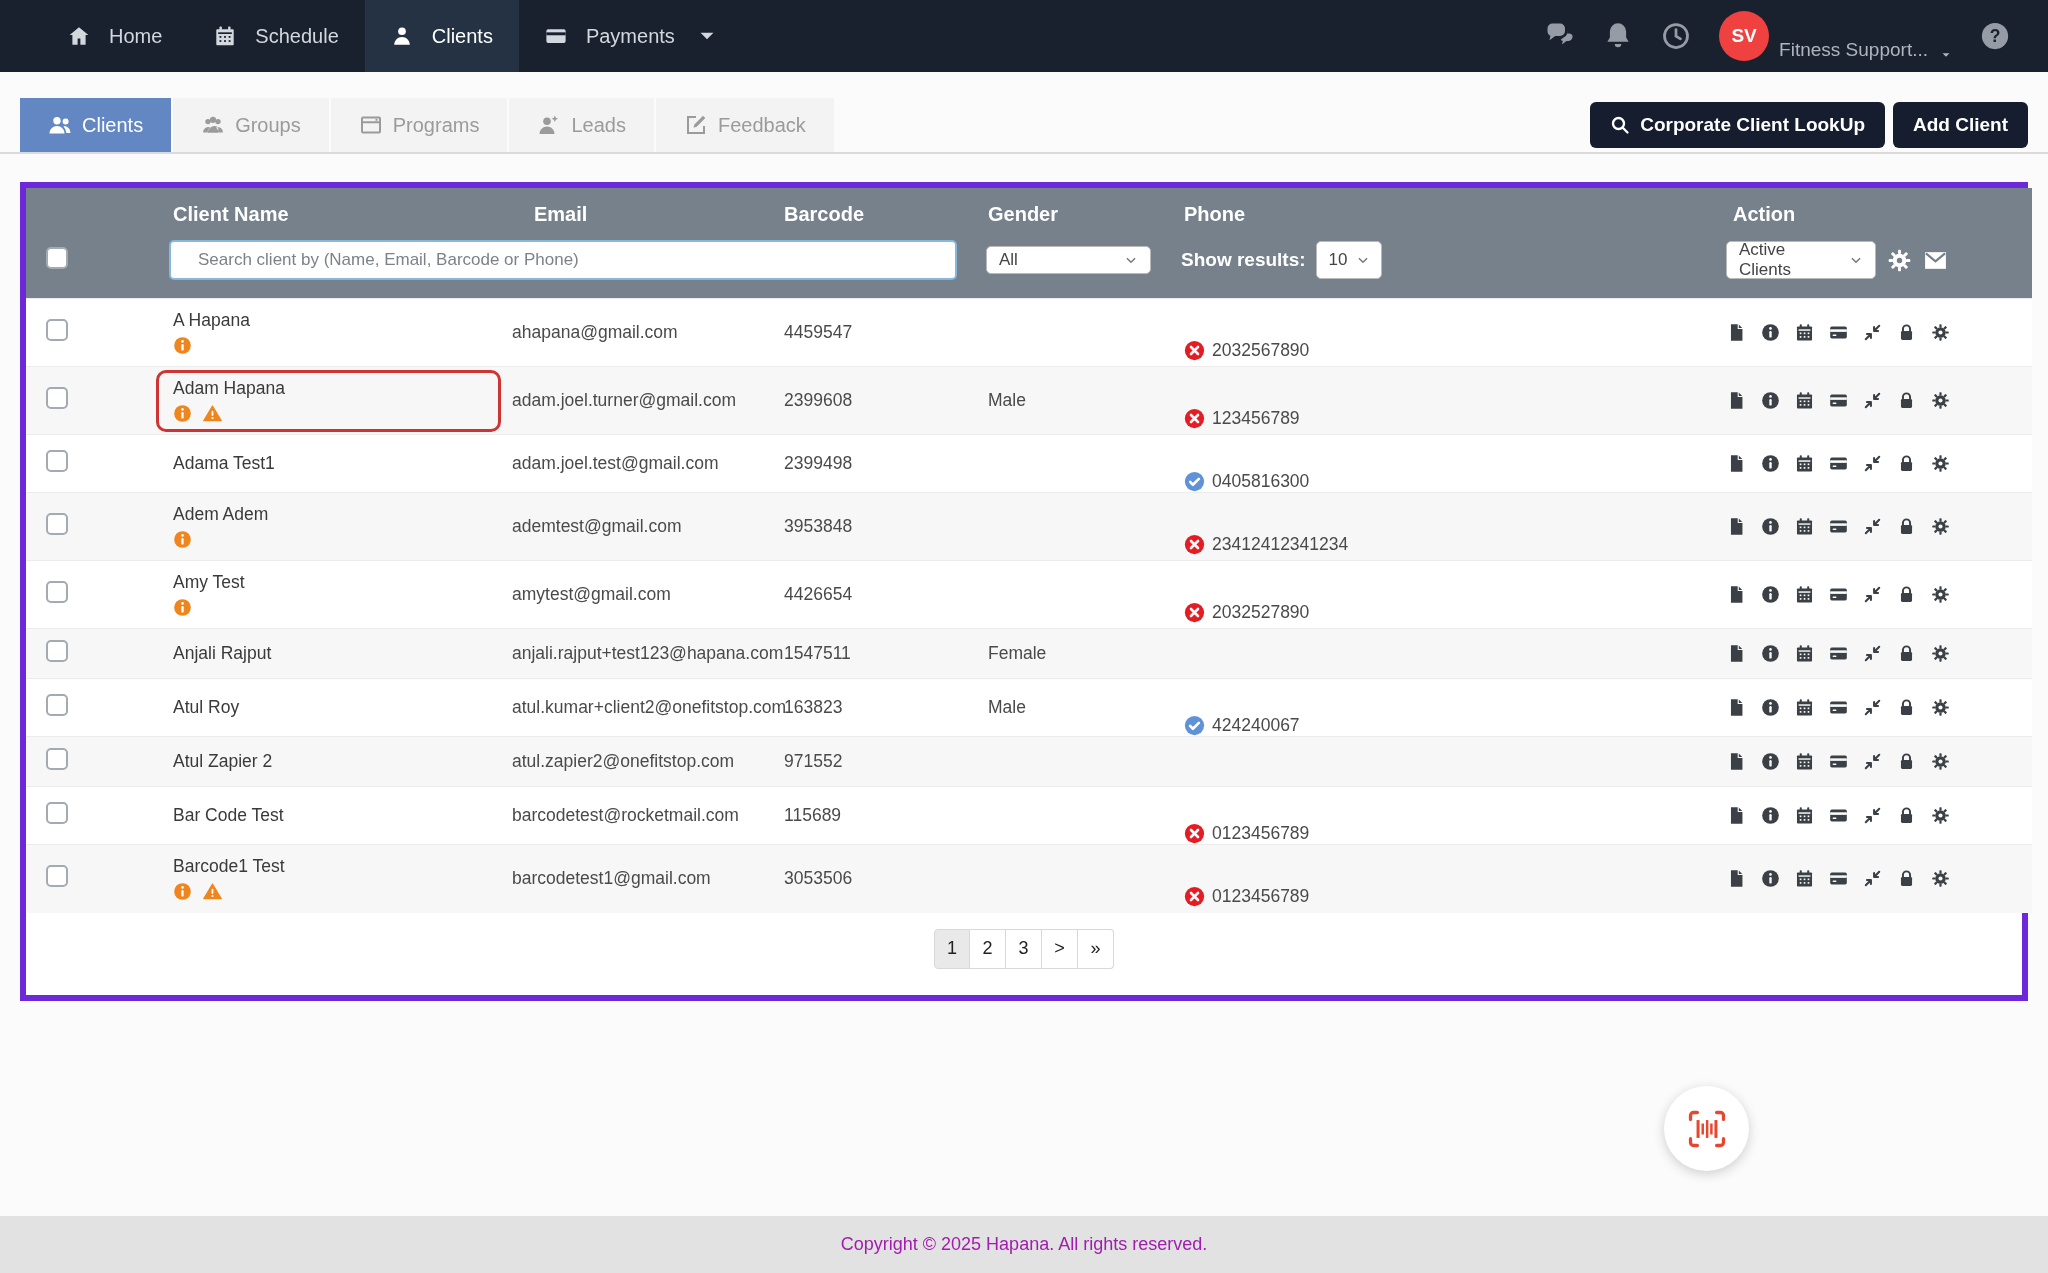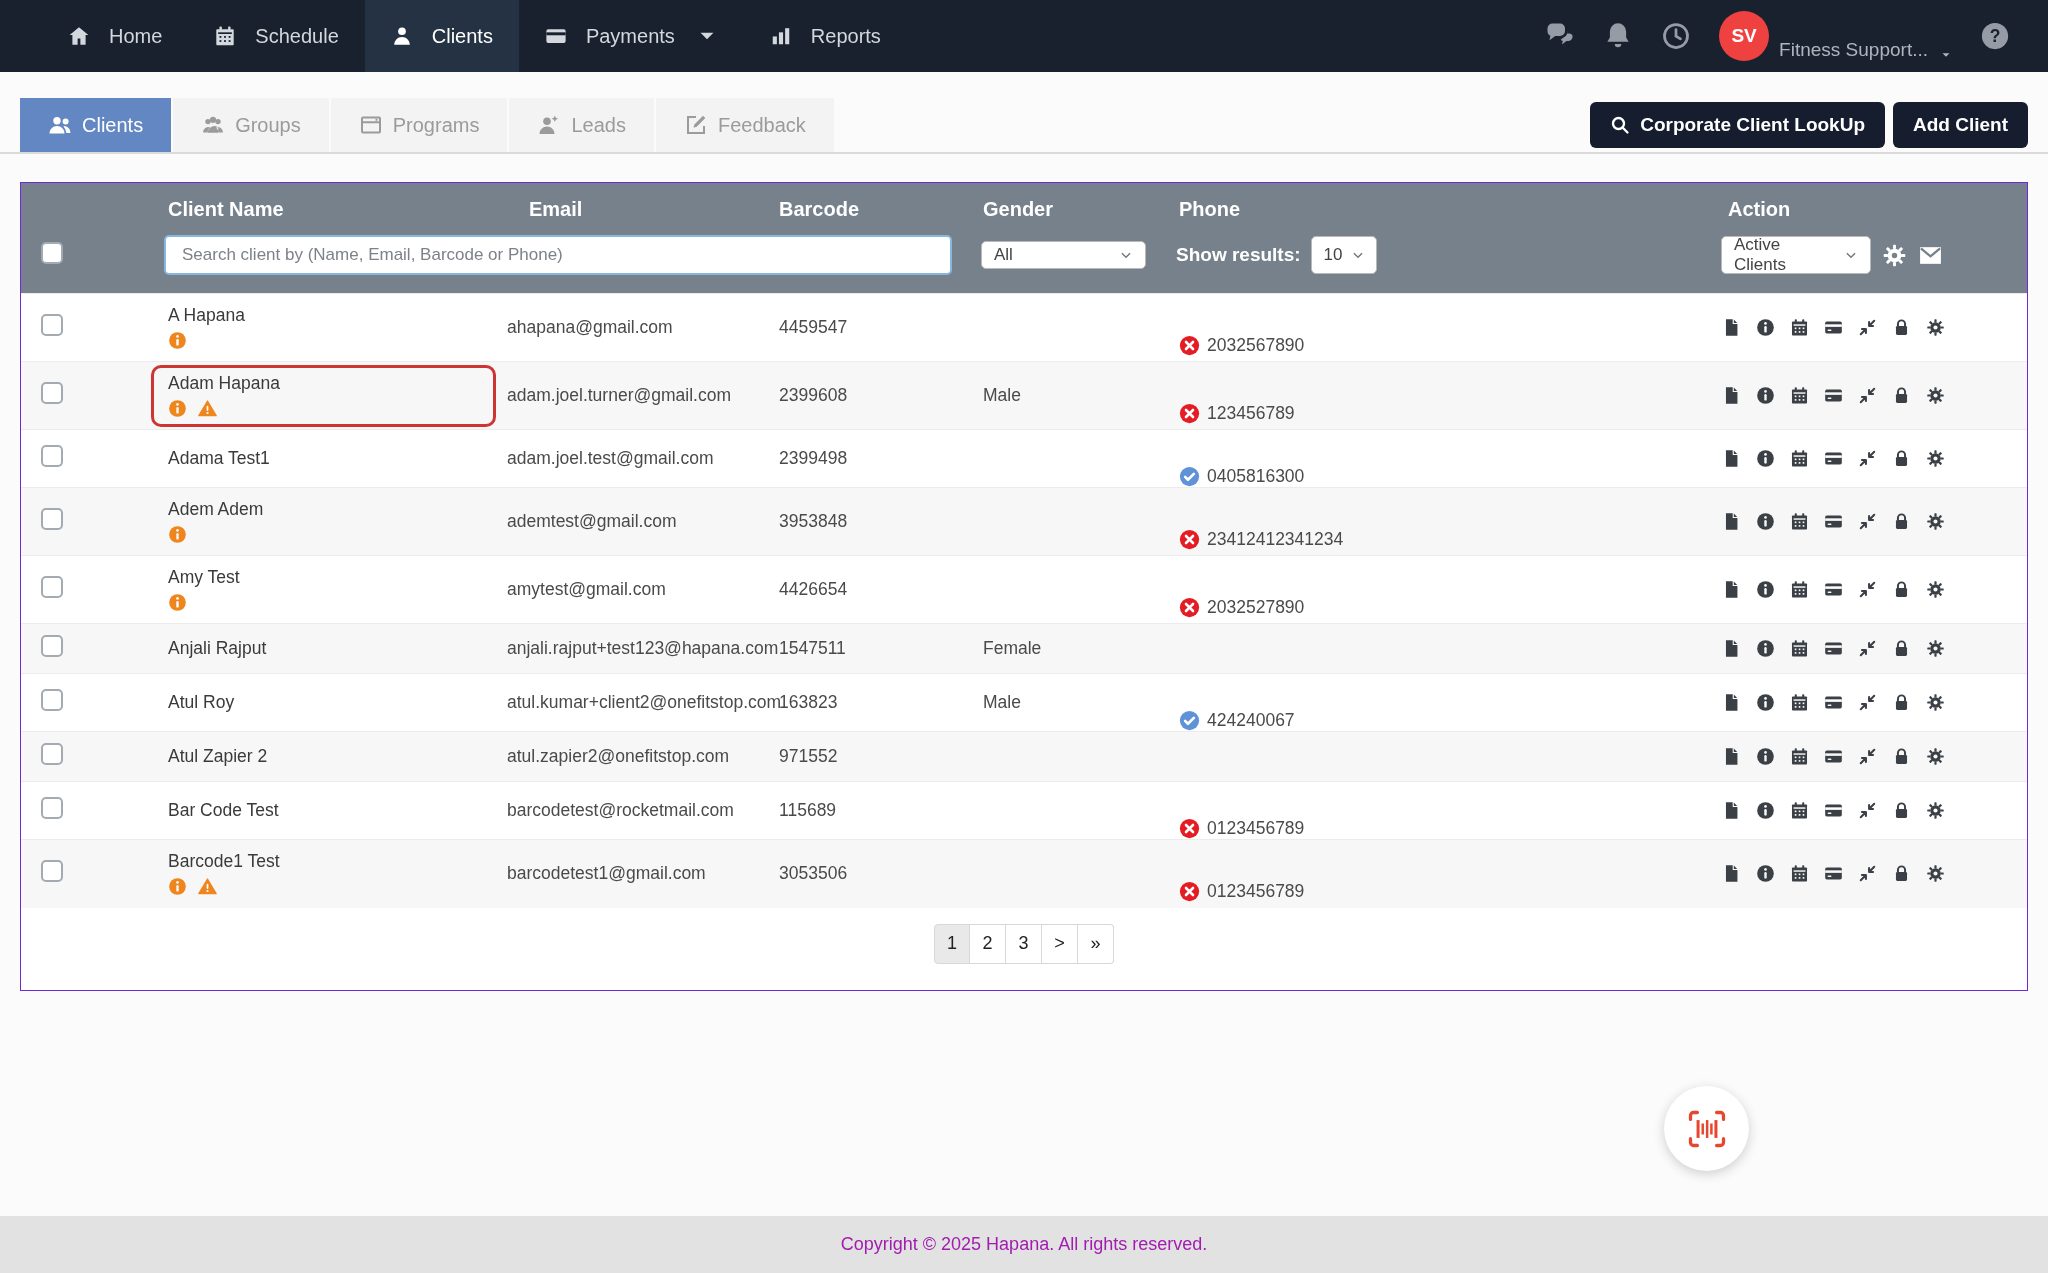--- a/index.html
+++ b/index.html
@@ -34,31 +34,31 @@
     background:#f3f3f3;margin-right:2px;cursor:pointer;white-space:nowrap;}
   .tab svg{width:24px;height:24px;}
   .tab.active{background:var(--accent-blue);color:#fff;}
   .head-buttons{margin-left:auto;display:flex;gap:8px;align-items:center;padding-bottom:4px;}
   .dark-btn{display:flex;align-items:center;gap:10px;background:var(--dark-button);color:#fff;border:none;
     height:46px;padding:0 20px;border-radius:6px;font-size:19px;font-family:inherit;cursor:pointer;font-weight:600;}
   .dark-btn svg{width:20px;height:20px;}
   .divider{height:2px;background:#dadada;width:100%;flex:0 0 auto;}
   
   .content{flex:1 1 auto; padding:28px 20px 0 20px; position:relative;}
-  .card{background:#fff;border:1px solid #6d28d9;width:100%;}
+  .card{background:#fff;border:6px solid #6d28d9;width:100%;}
   table{width:100%;border-collapse:collapse;table-layout:fixed;}
   thead tr{background:var(--header-gray);}
   th{color:#fff;font-size:20px;font-weight:bold;text-align:left;height:52px;vertical-align:middle;}
   th.h-name{padding-left:37px;} th.h-email{padding-left:38px;} th.h-barcode{padding-left:38px;}
   th.h-gender{padding-left:37px;} th.h-phone{padding-left:38px;} th.h-action{padding-left:167px;}
   .filter-row td{padding-bottom:18px;vertical-align:middle;}
   .checkbox{display:inline-block;width:22px;height:22px;border:2px solid #a4aab1;border-radius:5px;background:#fff;cursor:pointer;}
   .c-check{padding-left:20px;}
   .search-input{margin-left:33px;width:788px;height:40px;border:2px solid #86b7dc;border-radius:5px;
-    font-size:17px;font-family:inherit;color:#444;padding:0 16px;outline:none;}
+    font-size:17px;font-family:inherit;color:#444;padding:0 27px;outline:none;}
   .search-input::placeholder{color:#7d8288;}
   .fake-select{display:inline-flex;align-items:center;justify-content:space-between;background:#fff;
     border:1px solid #b9b9b9;border-radius:5px;height:28px;padding:0 12px;font-size:17px;color:#444;cursor:pointer;}
   .fake-select .chev{width:14px;height:14px;color:#777;margin-left:8px;flex:0 0 auto;}
   .sel-gender{width:165px;margin-left:35px;}
   .show-results{display:flex;align-items:center;gap:10px;padding-left:35px;}
   .show-results .lbl{color:#fff;font-weight:bold;font-size:19px;white-space:nowrap;}
   .sel-results{width:66px;height:38px;}
   .action-filter{display:flex;align-items:center;justify-content:flex-end;gap:11px;padding-right:84px;}
   .sel-status{width:150px;height:38px;}
@@ -138,28 +138,20 @@
     </div>
     <div class="nav-item">
       <svg viewBox="0 0 24 24" fill="currentColor">
           <rect x="1.5" y="4.5" width="21" height="15" rx="2"></rect>
           <rect x="1.5" y="8" width="21" height="3.2" fill="#1a212e"></rect>
         </svg>
       <span>Payments</span>
       <svg class="nav-caret" viewBox="0 0 24 24" fill="currentColor">
           <path d="M5 8.5l7 7 7-7z"></path>
         </svg>
-    </div>
-    <div class="nav-item">
-      <svg viewBox="0 0 24 24" fill="currentColor">
-          <rect x="3" y="12.5" width="4.5" height="8.5"></rect>
-          <rect x="9.75" y="8" width="4.5" height="13"></rect>
-          <rect x="16.5" y="3.5" width="4.5" height="17.5"></rect>
-        </svg>
-      <span>Reports</span>
     </div>
   </div>
   <div class="nav-right">
     <svg class="tool" viewBox="0 0 24 24" fill="currentColor">
         <path d="M2 6A4 4 0 0 1 6 2h6a4 4 0 0 1 4 4v2a4 4 0 0 1-4 4H8.2L3.6 15.4l.7-3.6A4 4 0 0 1 2 8z"></path>
         <path d="M17.6 7.2A5.9 5.9 0 0 1 17.6 10h1.4a3 3 0 0 1 3 1.5v1a3.5 3.5 0 0 1-3.5 3.5h-1.3l-3.6 2.8.6-2.9a6 6 0 0 1-1.7-.9l2.6-2a5 5 0 0 0 2.5-5.8z"></path>
       </svg>
     <svg class="tool" viewBox="0 0 24 24" fill="currentColor">
         <path d="M12 1.8a6.5 6.5 0 0 0-6.5 6.5v4.9l-2 3.3h17l-2-3.3V8.3A6.5 6.5 0 0 0 12 1.8z"></path>
         <path d="M9.4 18.3a2.6 2.6 0 0 0 5.2 0z"></path>

